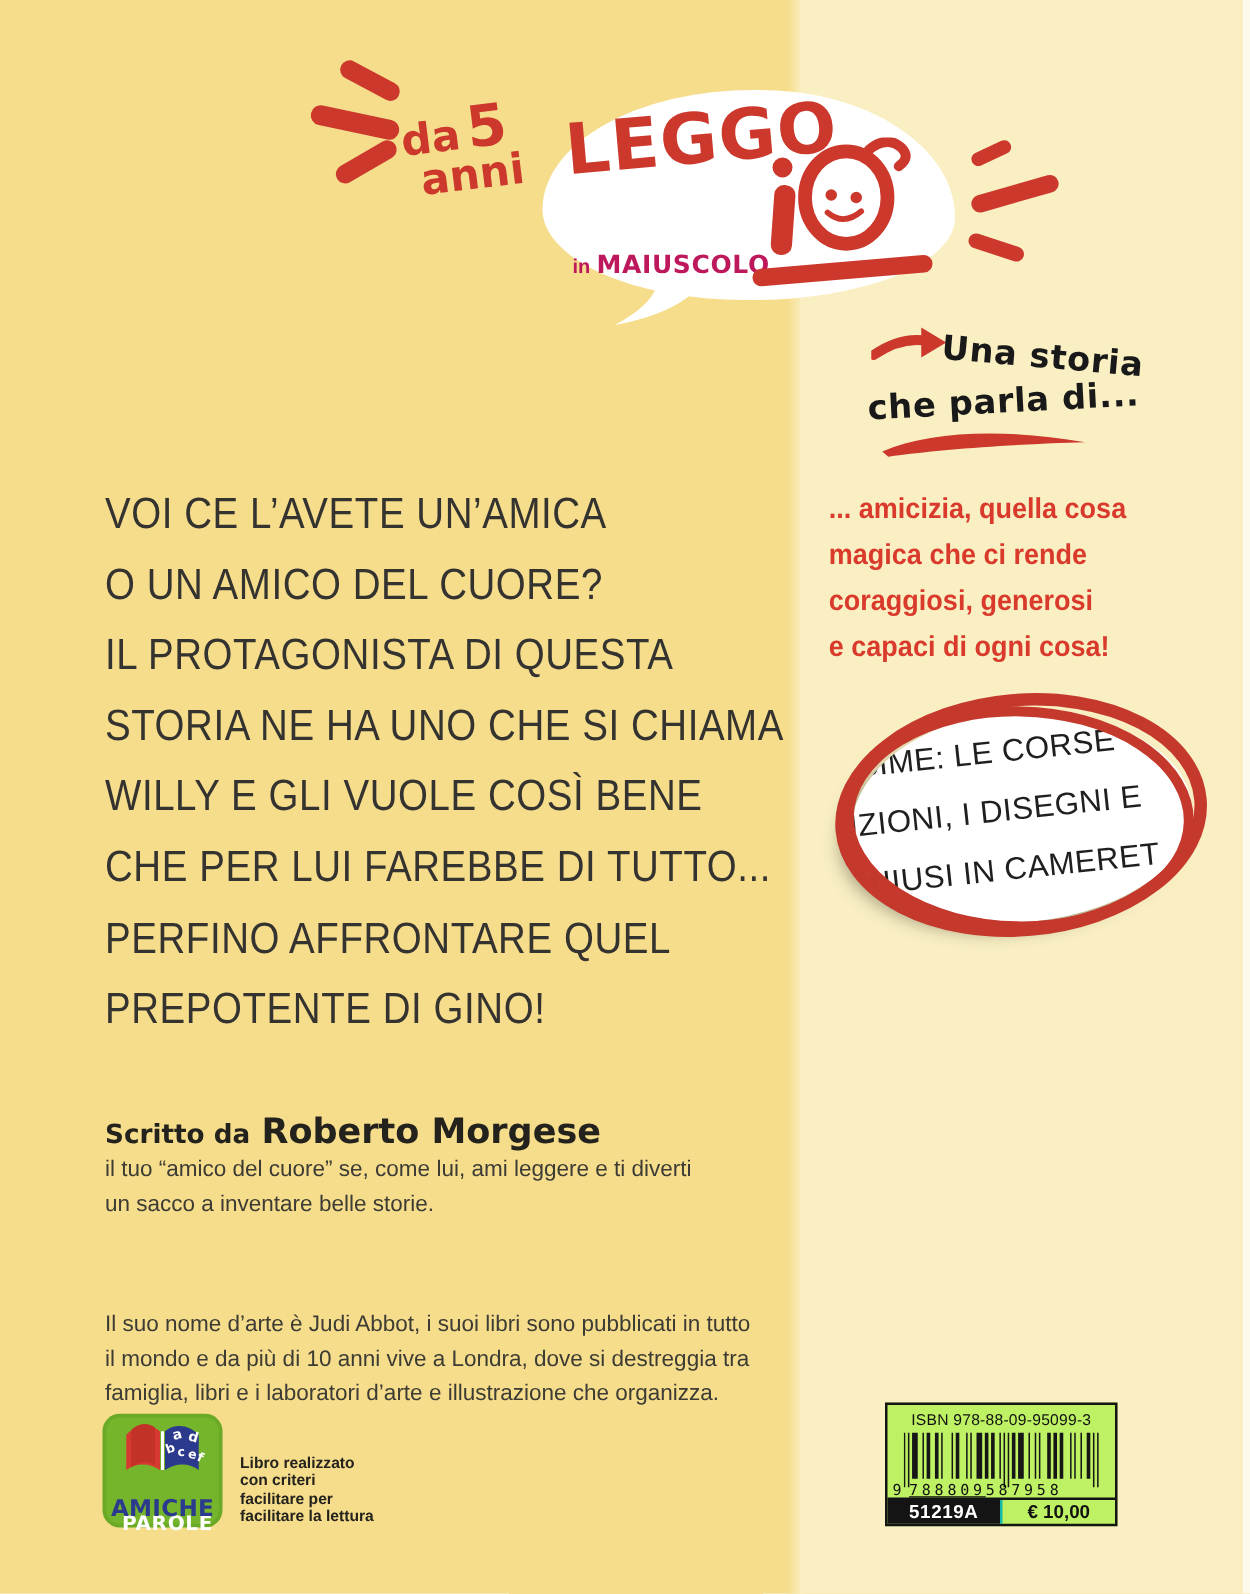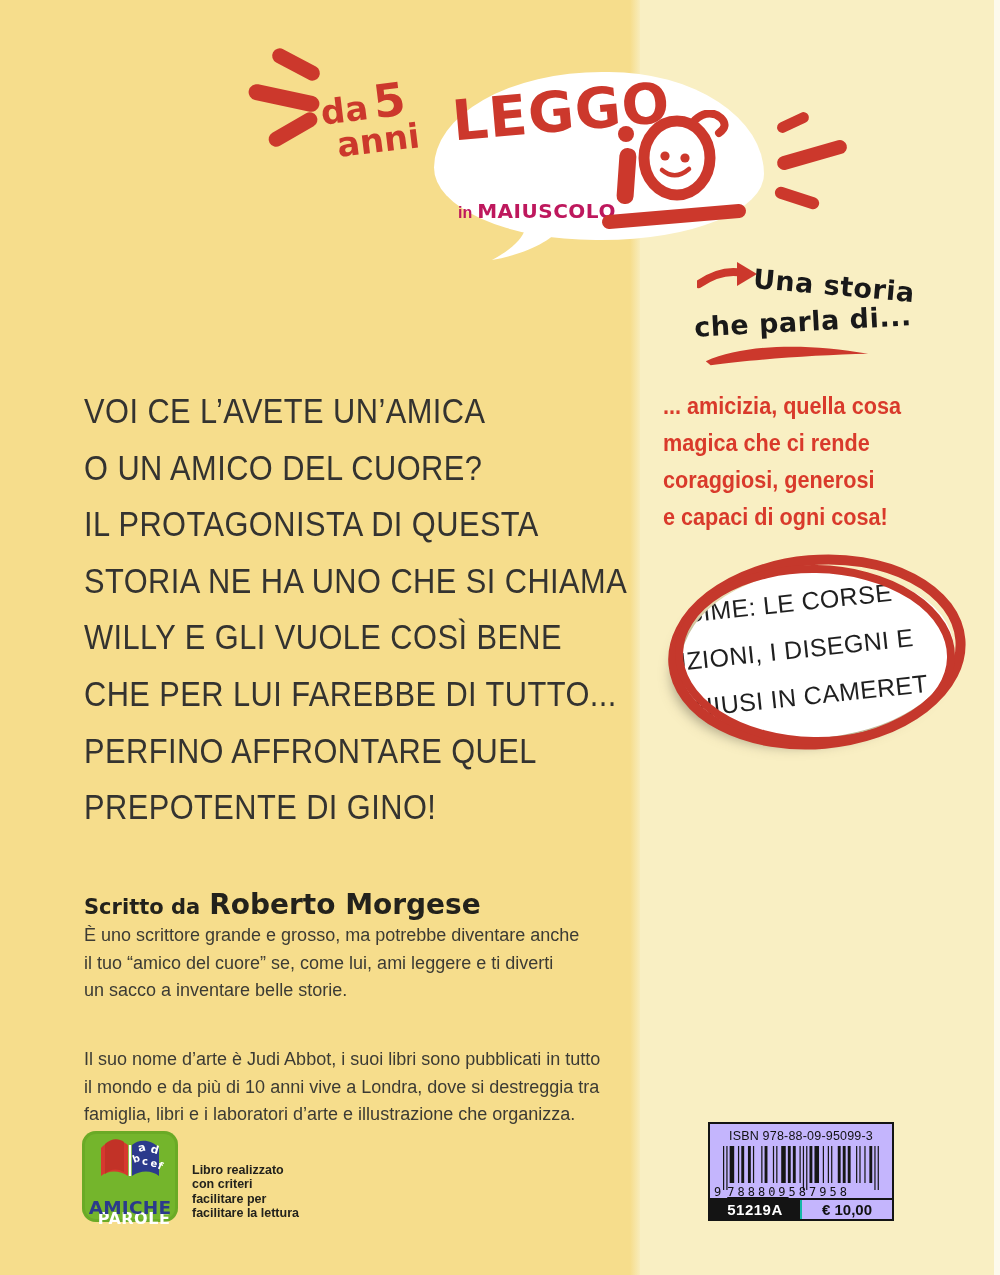--- a/index.html
+++ b/index.html
@@ -71,21 +71,21 @@
   #pa-logo{left:82px;top:1131px;width:96px;height:91px;background:#74b52c;border-radius:14px;
            box-shadow:inset 0 0 0 3px rgba(90,150,30,.35);text-align:center;}
   #pa-book{position:absolute;left:13px;top:5px;width:70px;height:46px;}
   #pa-top{position:absolute;left:0;top:50px;width:104px;font-size:16px;font-weight:800;color:#fff;
           letter-spacing:.5px;font-family:"DejaVu Sans",sans-serif;margin-top:28px;}
   #pa-bottom{position:absolute;left:0;top:66px;width:96px;font-size:18.5px;font-weight:800;color:#2b3a8c;
           letter-spacing:.2px;font-family:"DejaVu Sans",sans-serif;}
   #pa-caption{left:192px;top:1163px;font-size:12.5px;font-weight:700;color:#23221c;line-height:14.3px;}
 
   
-  #barcode{left:708px;top:1122px;width:186px;height:99px;background:#c4b5fd;border:2px solid #141414;box-sizing:border-box;}
+  #barcode{left:708px;top:1122px;width:186px;height:99px;background:#bef264;border:2px solid #141414;box-sizing:border-box;}
   #bc-isbn{position:absolute;left:0;top:5px;width:100%;text-align:center;font-size:12.5px;color:#111;letter-spacing:.2px;}
   #barcode-bars{position:absolute;left:13px;top:22px;width:158px;height:44px;}
   #bc-digits{position:absolute;left:4px;top:61px;width:174px;font-size:12px;color:#111;
              font-family:"DejaVu Sans Mono",monospace;display:flex;}
   #bc-digits .g{letter-spacing:3px;}
   #bc-digits .lead{margin-right:6px;}
   #bc-digits .g1{text-decoration:underline;}
   #bc-row{position:absolute;left:0;bottom:0;width:100%;height:21px;border-top:2px solid #141414;display:flex;box-sizing:border-box;}
   #bc-code{flex:0 0 90px;background:#141414;color:#fff;font-weight:bold;font-size:15px;text-align:center;line-height:19px;letter-spacing:.5px;}
   #bc-price{flex:1;border-left:2px solid #14b8a6;color:#111;font-weight:bold;font-size:15px;text-align:center;line-height:19px;}
@@ -169,21 +169,20 @@
     <div>WILLY E GLI VUOLE COSÌ BENE</div>
     <div>CHE PER LUI FAREBBE DI TUTTO...</div>
     <div>PERFINO AFFRONTARE QUEL</div>
     <div>PREPOTENTE DI GINO!</div>
   </div>
 
   <div id="author-head" class="abs credit-head">
     <span class="lbl">Scritto da</span><span class="nm">Roberto Morgese</span>
   </div>
   <div id="author-bio" class="abs credit-bio">
-    <div>È uno scrittore grande e grosso, ma potrebbe diventare anche</div>
     <div>il tuo “amico del cuore” se, come lui, ami leggere e ti diverti</div>
     <div>un sacco a inventare belle storie.</div>
   </div>
 
   <div id="illus-bio" class="abs credit-bio">
     <div>Il suo nome d’arte è Judi Abbot, i suoi libri sono pubblicati in tutto</div>
     <div>il mondo e da più di 10 anni vive a Londra, dove si destreggia tra</div>
     <div>famiglia, libri e i laboratori d’arte e illustrazione che organizza.</div>
   </div>
 

